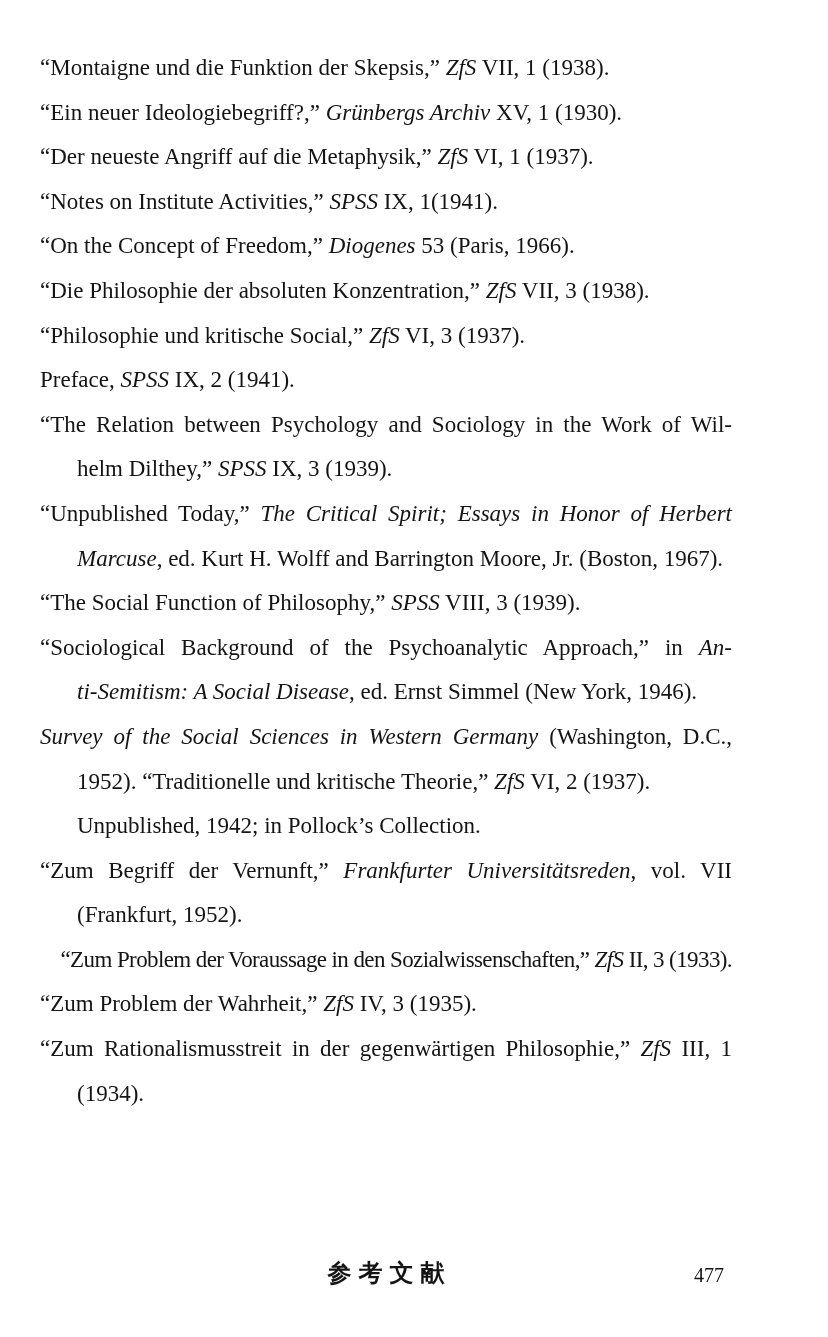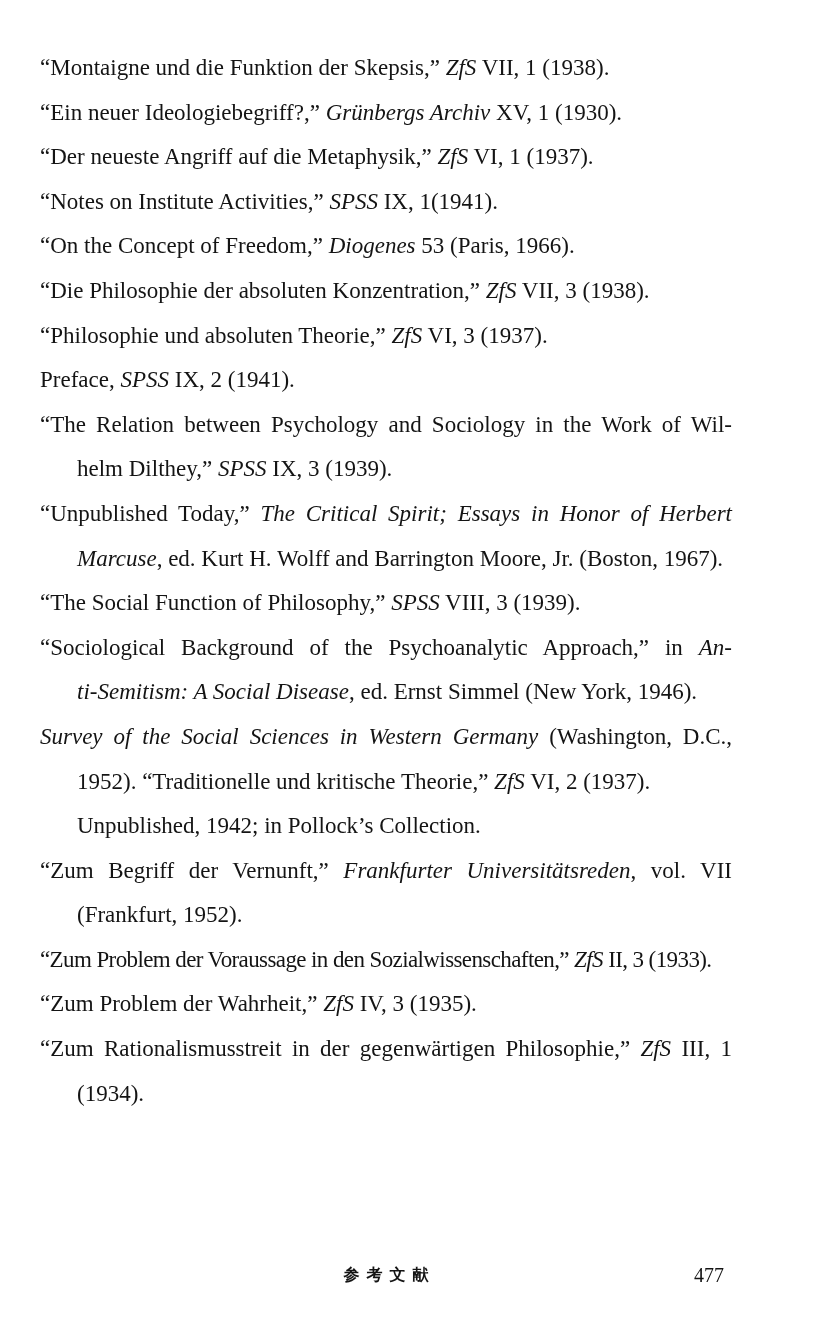--- a/index.html
+++ b/index.html
@@ -21,35 +21,35 @@
     height: 44.6px;
     line-height: 44.6px;
     white-space: nowrap;
   }
   .line.justify {
     white-space: normal;
     text-align: justify;
     text-align-last: justify;
   }
   .line.indent { padding-left: 37px; }
-  .line.tight { letter-spacing: -0.6px; }
+  .line.tight { letter-spacing: -0.6px; text-align: right; }
   .it { font-style: italic; }
   .footer {
     position: absolute;
     left: 40px; top: 1258px;
     width: 692px; height: 34px;
     line-height: 34px;
   }
   .footer .section {
     position: absolute;
     left: 0; right: 0;
     text-align: center;
-    font-family: Liberation Sans, sans-serif;
+    font-family: Liberation Mono, monospace;
     font-weight: bold;
-    font-size: 16px;
+    font-size: 24px;
     letter-spacing: 7px;
     text-indent: 7px; 
   }
   .footer .pageno {
     position: absolute;
     right: 8px; top: 0;
     font-size: 20px;
   }
 </style>
 </head>
@@ -57,21 +57,21 @@
 
 <div class="page">
 
   <div class="bibliography" id="biblio">
       <div class="line"><span>“Montaigne und die Funktion der Skepsis,” </span><span class="it">ZfS</span><span> VII, 1 (1938).</span></div>
       <div class="line"><span>“Ein neuer Ideologiebegriff?,” </span><span class="it">Grünbergs Archiv</span><span> XV, 1 (1930).</span></div>
       <div class="line"><span>“Der neueste Angriff auf die Metaphysik,” </span><span class="it">ZfS</span><span> VI, 1 (1937).</span></div>
       <div class="line"><span>“Notes on Institute Activities,” </span><span class="it">SPSS</span><span> IX, 1(1941).</span></div>
       <div class="line"><span>“On the Concept of Freedom,” </span><span class="it">Diogenes</span><span> 53 (Paris, 1966).</span></div>
       <div class="line"><span>“Die Philosophie der absoluten Konzentration,” </span><span class="it">ZfS</span><span> VII, 3 (1938).</span></div>
-      <div class="line"><span>“Philosophie und absoluten Theorie,” </span><span class="it">ZfS</span><span> VI, 3 (1937).</span></div>
+      <div class="line"><span>“Philosophie und kritische Social,” </span><span class="it">ZfS</span><span> VI, 3 (1937).</span></div>
       <div class="line"><span>Preface, </span><span class="it">SPSS</span><span> IX, 2 (1941).</span></div>
       <div class="line justify"><span>“The Relation between Psychology and Sociology in the Work of Wil-</span></div>
       <div class="line indent"><span>helm Dilthey,” </span><span class="it">SPSS</span><span> IX, 3 (1939).</span></div>
       <div class="line justify"><span>“Unpublished Today,” </span><span class="it">The Critical Spirit; Essays in Honor of Herbert</span></div>
       <div class="line indent"><span class="it">Marcuse</span><span>, ed. Kurt H. Wolff and Barrington Moore, Jr. (Boston, 1967).</span></div>
       <div class="line"><span>“The Social Function of Philosophy,” </span><span class="it">SPSS</span><span> VIII, 3 (1939).</span></div>
       <div class="line justify"><span>“Sociological Background of the Psychoanalytic Approach,” in </span><span class="it">An-</span></div>
       <div class="line indent"><span class="it">ti-Semitism: A Social Disease</span><span>, ed. Ernst Simmel (New York, 1946).</span></div>
       <div class="line justify"><span class="it">Survey of the Social Sciences in Western Germany</span><span> (Washington, D.C.,</span></div>
       <div class="line indent"><span>1952). “Traditionelle und kritische Theorie,” </span><span class="it">ZfS</span><span> VI, 2 (1937).</span></div>

